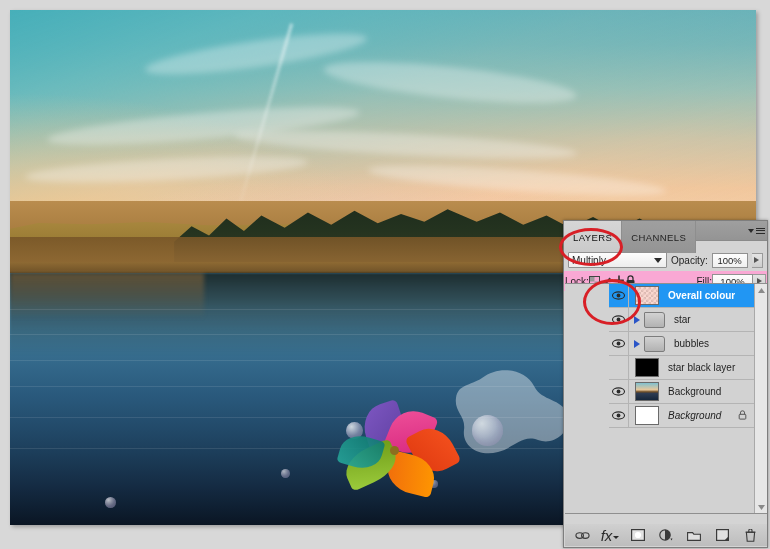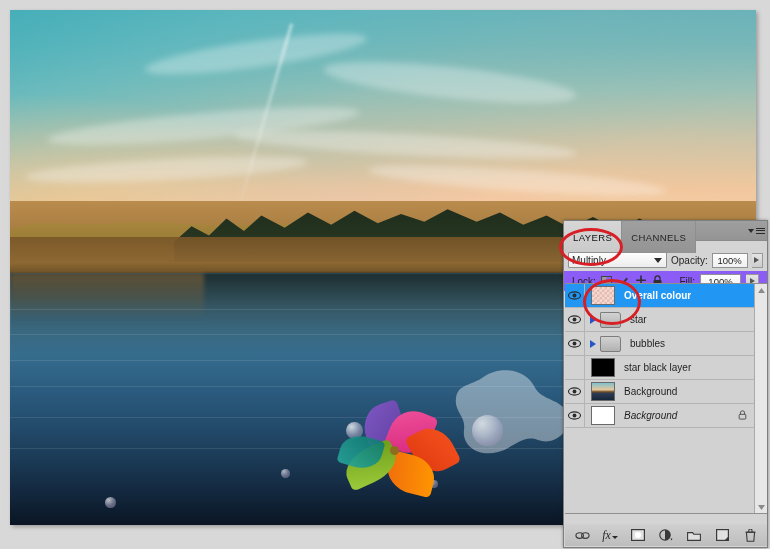--- a/index.html
+++ b/index.html
@@ -214,35 +214,35 @@
   }
   .caret-right {
     width:0;height:0;
     border-top:3.5px solid transparent;
     border-bottom:3.5px solid transparent;
     border-left:5px solid #555;
   }
   #lock-row {
     height: 20px;
     display:flex; align-items:center;
-    padding: 0 8px; gap:5px;
-    background:#8b5cf6;
+    padding: 0 1px; 
+    background:#f9a8d4;
   }
   .lockicon { width:12px; height:12px; display:flex; align-items:center; justify-content:center; }
 
   #layer-list {
     position:absolute; left:1px; top:62px;
     width: 202px; height: 231px;
     background: #d2d2d2;
     border-top:1px solid #8f8f8f;
     border-bottom:1px solid #8f8f8f;
     overflow:hidden;
     box-sizing:border-box;
   }
-  #rows { position:absolute; left:0; top:0; right:13px; }
+  #rows { position:absolute; left:0; top:0; right:13px;padding-left:44px; }
   .layer-row {
     height: 24px;
     display:flex; align-items:center;
     border-bottom:1px solid #b4b4b4;
     background:#d2d2d2;
     box-sizing:border-box;
   }
   .layer-row.selected { background:#2196f3; }
   .layer-row.selected .layer-name { color:#fff; font-weight:bold; }
   .eye-cell {
@@ -573,21 +573,21 @@
   </div>
 
   <div id="panel-bottom">
     <span class="bt">
       <svg width="16" height="9" viewBox="0 0 16 9">
           <ellipse cx="5" cy="4.5" rx="4" ry="3" fill="none" stroke="#3a3a3a" stroke-width="1.2"></ellipse>
           <ellipse cx="11" cy="4.5" rx="4" ry="3" fill="none" stroke="#3a3a3a" stroke-width="1.2"></ellipse>
         </svg>
     </span>
     <span class="bt">
-      <span style="font-family:Liberation Serif, serif;font-style:italic;font-size:12px;color:#2a2a2a;">fx</span>
+      <span style="font-family:Liberation Sans, sans-serif;font-style:italic;font-size:15px;color:#2a2a2a;">fx</span>
       <span style="width:0;height:0;border-left:3px solid transparent;border-right:3px solid transparent;border-top:3px solid #2a2a2a;margin-left:1px;margin-top:5px;"></span>
     </span>
     <span class="bt">
       <svg width="14" height="12" viewBox="0 0 14 12">
           <rect x="0.6" y="0.6" width="12.8" height="10.8" fill="#e2e2e2" stroke="#3a3a3a" stroke-width="1.2"></rect>
           <circle cx="7" cy="6" r="3.1" fill="#fff"></circle>
         </svg>
     </span>
     <span class="bt">
       <svg width="14" height="13" viewBox="0 0 14 13">

